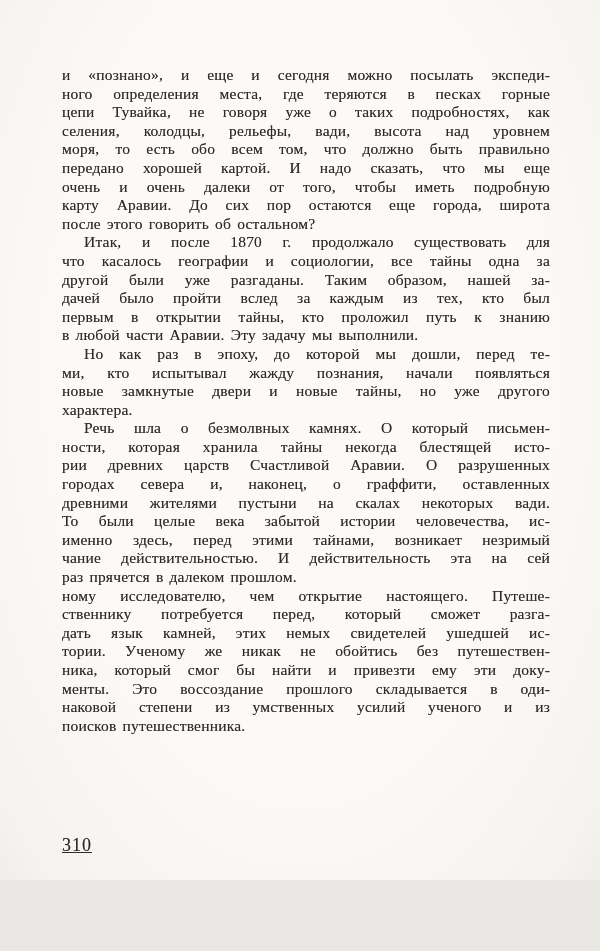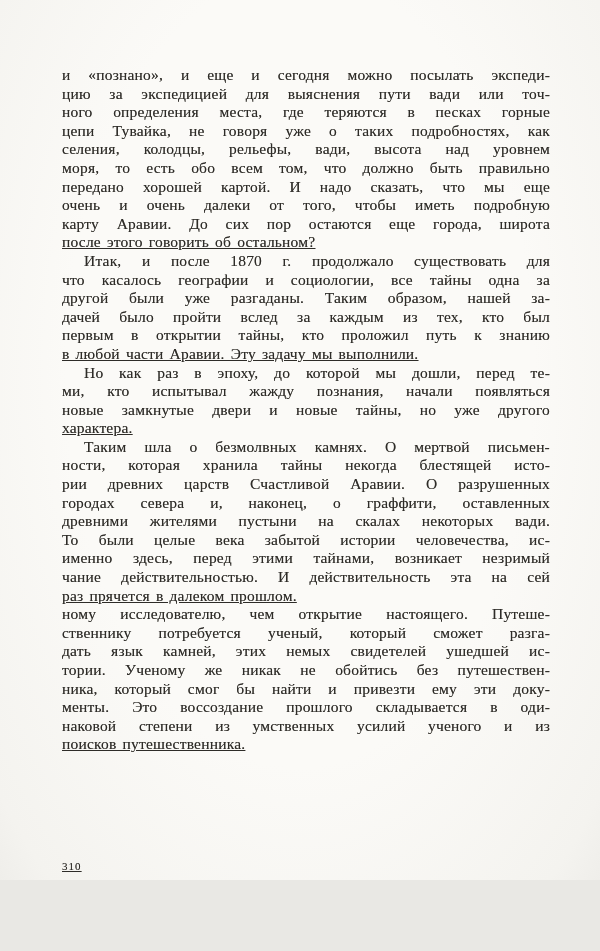--- a/index.html
+++ b/index.html
@@ -30,41 +30,39 @@
     letter-spacing: 0.2px;
     word-spacing: 1px;
     text-align: justify;
     text-align-last: justify;
     white-space: nowrap; 
     text-shadow: 0 0 0.5px rgba(45, 43, 38, 0.55);
   }
   .line.last {
     text-align-last: left;
     word-spacing: 2px;
-    text-decoration: underline;
   }
   .line.indent { text-indent: 22px; }
   .page-number {
     position: absolute;
     left: 62px;
-    top: 860px;
-    font-size: 11px;
+    top: 835px;
+    font-size: 18px;
     letter-spacing: 1px;
     text-shadow: 0 0 0.5px rgba(45, 43, 38, 0.55);
     text-decoration: underline;
   }
 </style>
 </head>
 <body>
 
 <div class="page">
   <div class="text-block">
       <div class="paragraph">
         <div class="line">и «познано», и еще и сегодня можно посылать экспеди-</div>
-        <div class="line">цию за экспедицией для выяснения пути вади или точ-</div>
         <div class="line">ного определения места, где теряются в песках горные</div>
         <div class="line">цепи Тувайка, не говоря уже о таких подробностях, как</div>
         <div class="line">селения, колодцы, рельефы, вади, высота над уровнем</div>
         <div class="line">моря, то есть обо всем том, что должно быть правильно</div>
         <div class="line">передано хорошей картой. И надо сказать, что мы еще</div>
         <div class="line">очень и очень далеки от того, чтобы иметь подробную</div>
         <div class="line">карту Аравии. До сих пор остаются еще города, широта</div>
         <div class="line last">после этого говорить об остальном?</div>
       </div>
       <div class="paragraph">
@@ -75,33 +73,33 @@
         <div class="line">первым в открытии тайны, кто проложил путь к знанию</div>
         <div class="line last">в любой части Аравии. Эту задачу мы выполнили.</div>
       </div>
       <div class="paragraph">
         <div class="line indent">Но как раз в эпоху, до которой мы дошли, перед те-</div>
         <div class="line">ми, кто испытывал жажду познания, начали появляться</div>
         <div class="line">новые замкнутые двери и новые тайны, но уже другого</div>
         <div class="line last">характера.</div>
       </div>
       <div class="paragraph">
-        <div class="line indent">Таким шла о безмолвных камнях. О мертвой письмен-</div>
+        <div class="line indent">Речь шла о безмолвных камнях. О который письмен-</div>
         <div class="line">ности, которая хранила тайны некогда блестящей исто-</div>
         <div class="line">рии древних царств Счастливой Аравии. О разрушенных</div>
         <div class="line">городах севера и, наконец, о граффити, оставленных</div>
         <div class="line">древними жителями пустыни на скалах некоторых вади.</div>
         <div class="line">То были целые века забытой истории человечества, ис-</div>
         <div class="line">именно здесь, перед этими тайнами, возникает незримый</div>
         <div class="line">чание действительностью. И действительность эта на сей</div>
         <div class="line last">раз прячется в далеком прошлом.</div>
       </div>
       <div class="paragraph">
         <div class="line">ному исследователю, чем открытие настоящего. Путеше-</div>
-        <div class="line">ственнику потребуется ученый, который сможет разга-</div>
+        <div class="line">ственнику потребуется перед, который сможет разга-</div>
         <div class="line">дать язык камней, этих немых свидетелей ушедшей ис-</div>
         <div class="line">тории. Ученому же никак не обойтись без путешествен-</div>
         <div class="line">ника, который смог бы найти и привезти ему эти доку-</div>
         <div class="line">менты. Это воссоздание прошлого складывается в оди-</div>
         <div class="line">наковой степени из умственных усилий ученого и из</div>
         <div class="line last">поисков путешественника.</div>
       </div>
     </div>
   <div class="page-number">310</div>
 </div>

